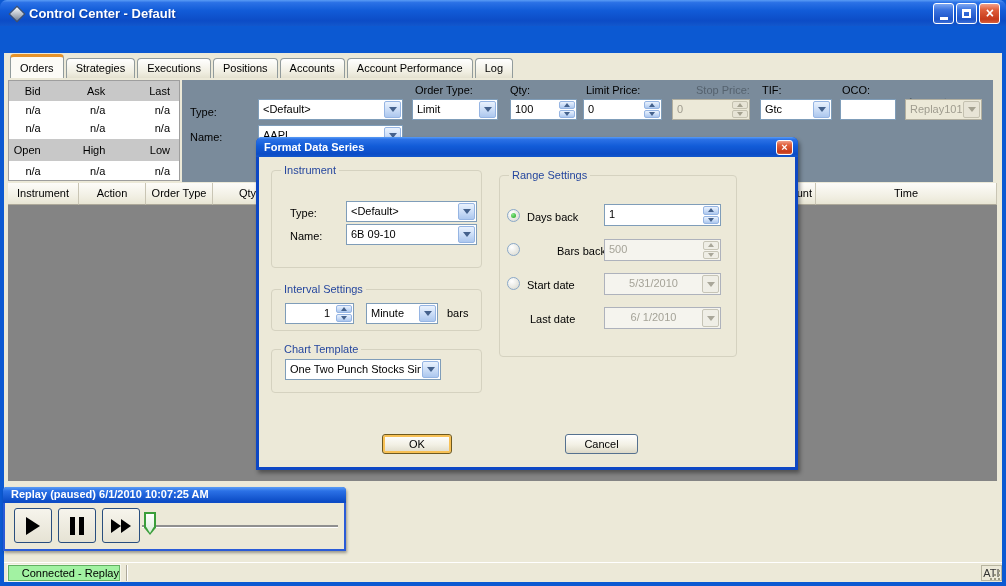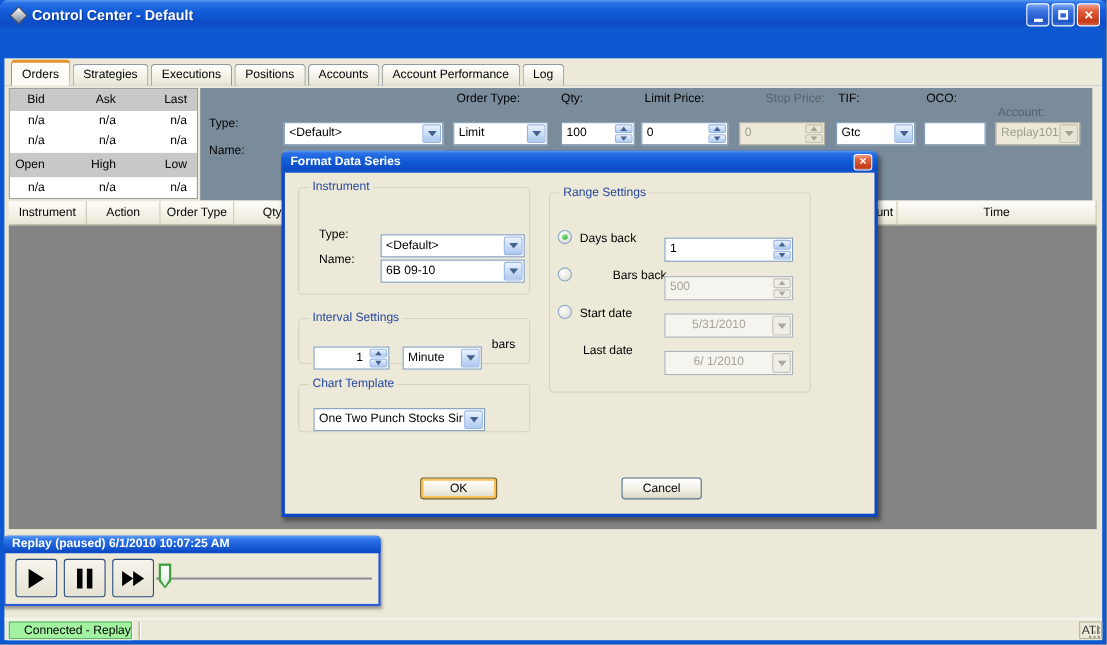--- a/index.html
+++ b/index.html
@@ -50,21 +50,21 @@
   .mg-h2 { height:22px; line-height:22px; margin-top:2px; }
   .mg-r3 { height:20px; line-height:20px; }
 
   
   .slate { position:absolute; left:182px; top:80px; width:811px; height:102px; background:#7A8B9B; }
   .slabel { position:absolute; white-space:nowrap; color:#000; }
   .slabel.dim { color:#55626E; }
 
   
   .combo, .spin, .textbox { position:absolute; height:21px; background:#FFF;
-    border:1px solid #7F9DB9; display:flex; align-items:stretch;margin-top:12px; }
+    border:1px solid #7F9DB9; display:flex; align-items:stretch; }
   .combo .val, .spin .val, .textbox .val { flex:1; padding:3px 3px 0 4px; white-space:nowrap; overflow:hidden; }
   .val.right { text-align:right; padding-right:5px; }
   .combo .arrow { width:17px; margin:1px; border:1px solid #96B5E3; border-radius:2px;
     background:linear-gradient(180deg,#EAF2FD,#CFE0F8 45%,#ACC7EE); display:flex; align-items:center; justify-content:center; }
   .tri-dn { width:0; height:0; border-left:4px solid transparent; border-right:4px solid transparent; border-top:5px solid #44618C; }
   .spin .btns { width:16px; margin:1px; display:flex; flex-direction:column; gap:1px; }
   .spin .sb { flex:1; border:1px solid #96B5E3; border-radius:2px;
     background:linear-gradient(180deg,#EAF2FD,#CFE0F8 45%,#ACC7EE); display:flex; align-items:center; justify-content:center; }
   .tu { width:0; height:0; border-left:3px solid transparent; border-right:3px solid transparent; border-bottom:4px solid #44618C; }
   .td { width:0; height:0; border-left:3px solid transparent; border-right:3px solid transparent; border-top:4px solid #44618C; }

